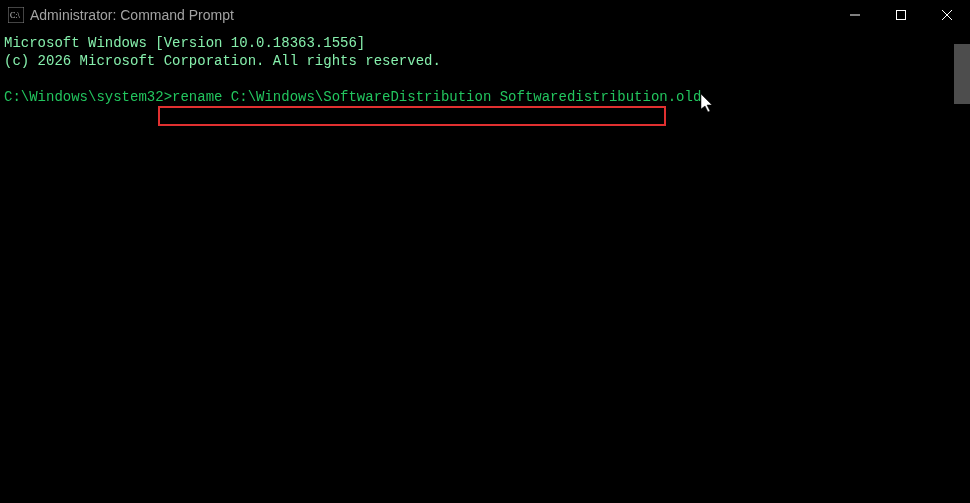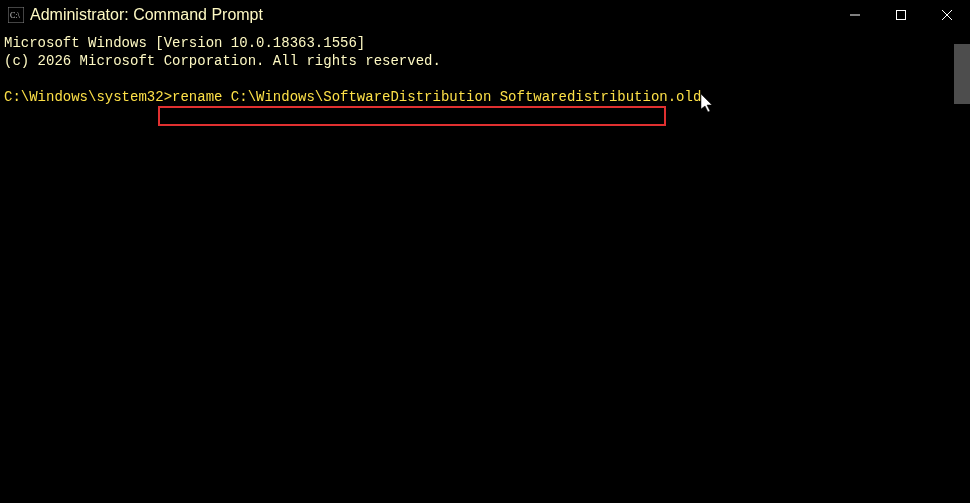--- a/index.html
+++ b/index.html
@@ -28,23 +28,23 @@
     }
     .app-icon {
       width: 16px;
       height: 16px;
       display: flex;
       align-items: center;
       justify-content: center;
     }
     .app-icon svg { width: 16px; height: 16px; }
     .title-text {
-      color: #fef9c3;
+      color: #a3a3a3;
       font-family: 'Segoe UI', Tahoma, sans-serif;
-      font-size: 16px;
+      font-size: 14px;
     }
     .titlebar-right {
       display: flex;
       height: 100%;
     }
     .win-btn {
       width: 46px;
       height: 30px;
       display: flex;
       align-items: center;
@@ -57,25 +57,25 @@
     .terminal-body {
       position: relative;
       padding: 4px 0 0 4px;
       color: #ccc;
       line-height: 18px;
       font-size: 14px;
       height: calc(100% - 30px);
     }
     .terminal-line {
       white-space: pre;
-      color: #fef9c3;
+      color: #86efac;
     }
     .prompt-row {
       white-space: pre;
-      color: #fde047;
+      color: #22c55e;
       margin-top: 18px;
     }
     .highlight-box {
       position: absolute;
       border: 2px solid #e03030;
       top: 76px;
       left: 158px;
       width: 508px;
       height: 20px;
       pointer-events: none;

